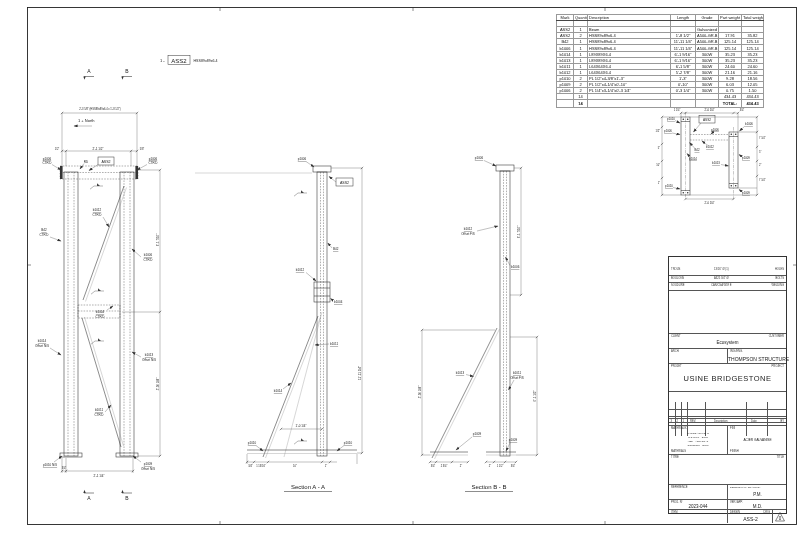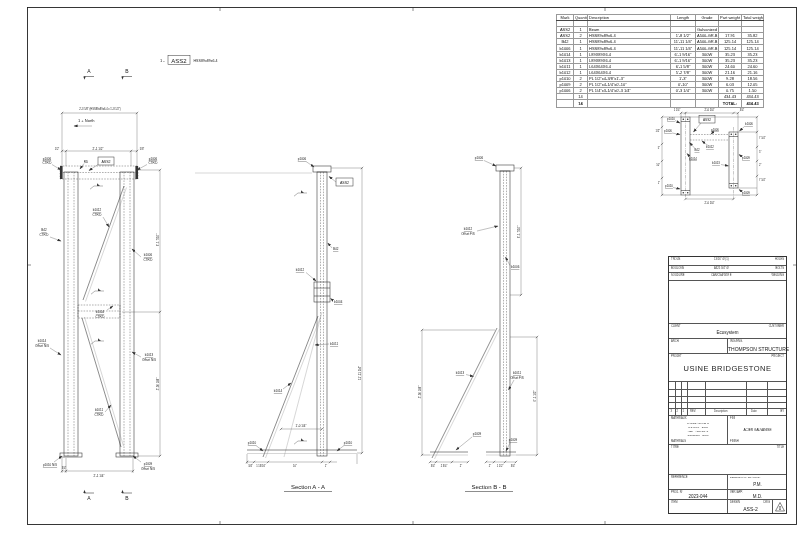--- a/index.html
+++ b/index.html
@@ -23,21 +23,21 @@
   .bom{position:absolute;left:556px;top:14px;width:207px;border-collapse:collapse;
        table-layout:fixed;font-size:4px;line-height:5px;color:#111;border:1px solid #444;}
   .bom th,.bom td{border:0.5px solid #999;height:5.1px;padding:0 1px;overflow:hidden;
        white-space:nowrap;font-weight:400;text-align:center;}
   .bom th{border-bottom:1px solid #444;font-size:4px;}
   .bom td:nth-child(3),.bom th:nth-child(3){text-align:left;}
   .bom tr:last-child td{font-weight:700;height:6.5px;border-top:1px solid #444;}
   
   .tb{position:absolute;left:668px;top:256px;width:117px;height:256px;border:1px solid #333;
       font-size:3px;color:#222;}
-  .tb .cell{position:absolute;box-sizing:border-box;}
+  .tb .cell{position:absolute;box-sizing:border-box;margin-top:10px;}
   .tb .lbl{position:absolute;font-size:2.7px;color:#333;white-space:nowrap;}
   .tb .bt{border-top:0.5px solid #555;}
   .tb .bl{border-left:0.5px solid #555;}
   .tb .val{position:absolute;white-space:nowrap;}
 </style>
 </head>
 <body>
 
 <div class="sheet">
 

